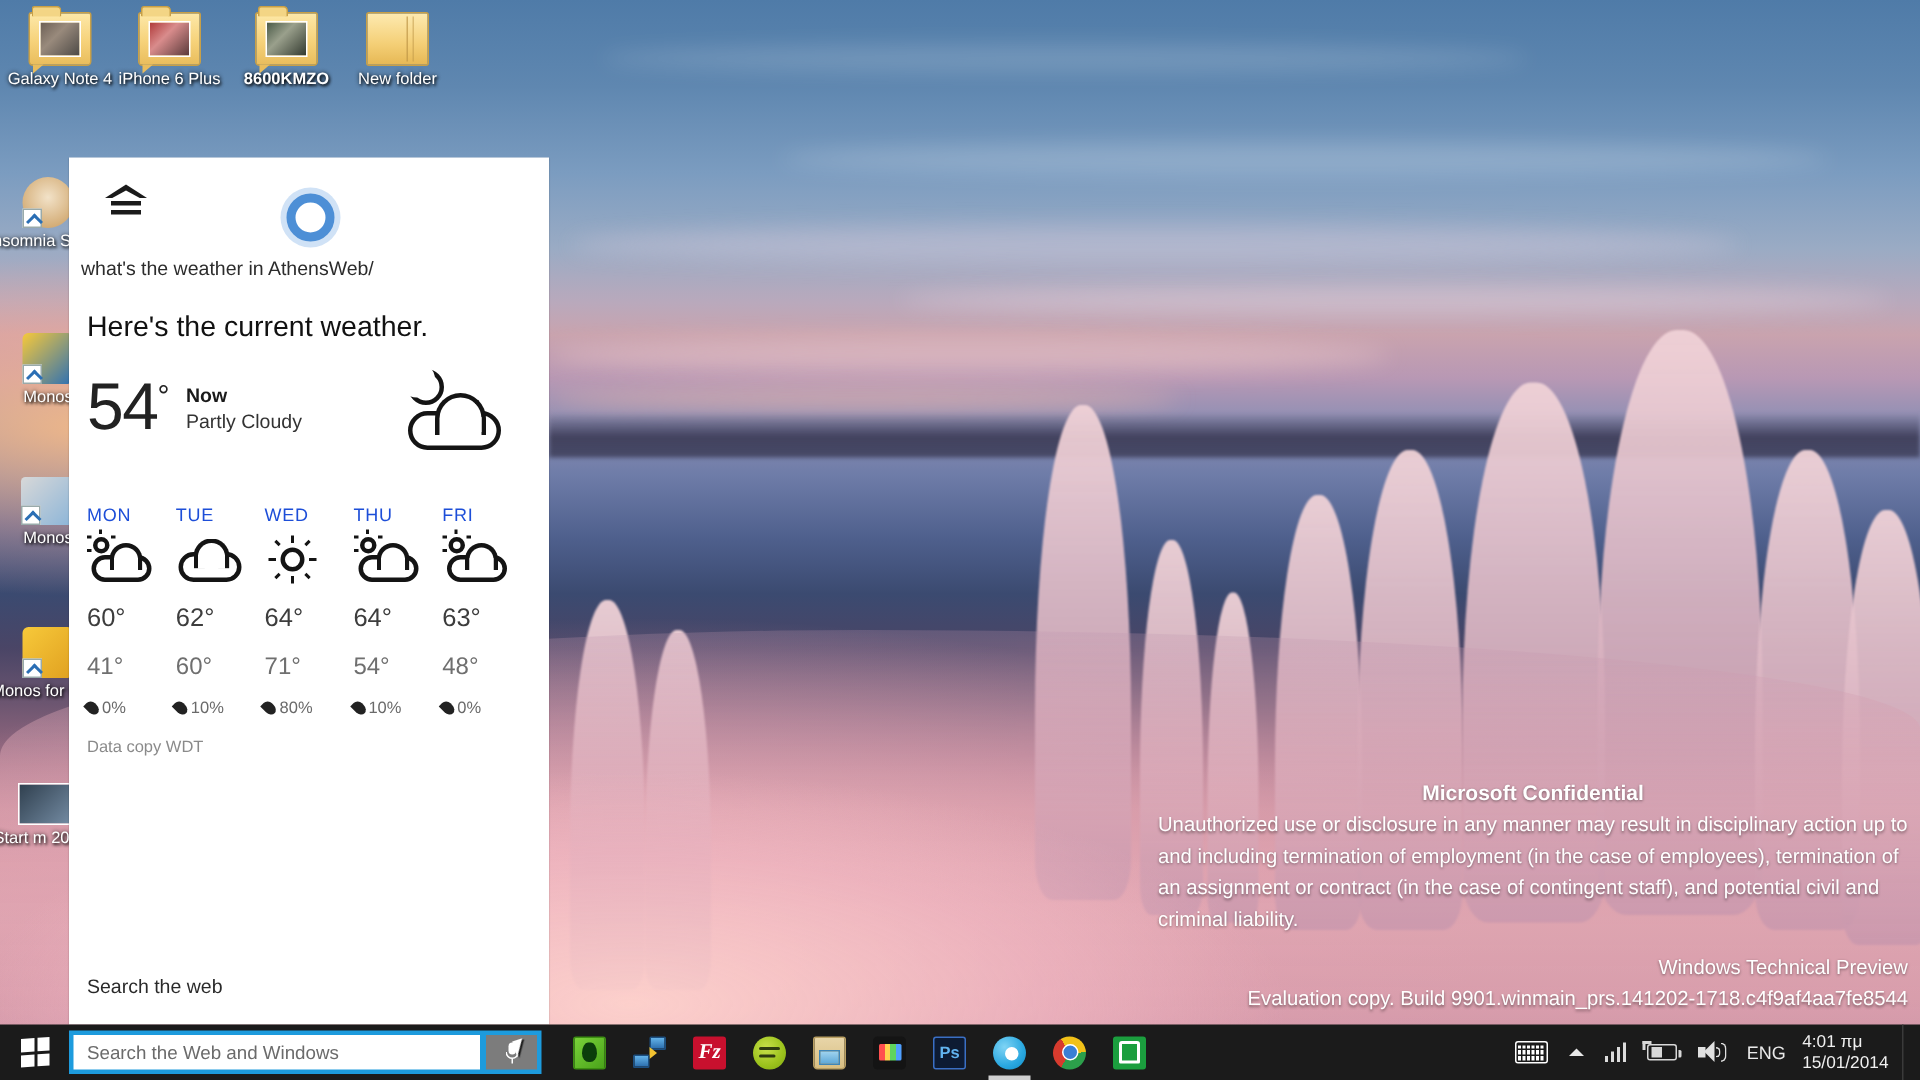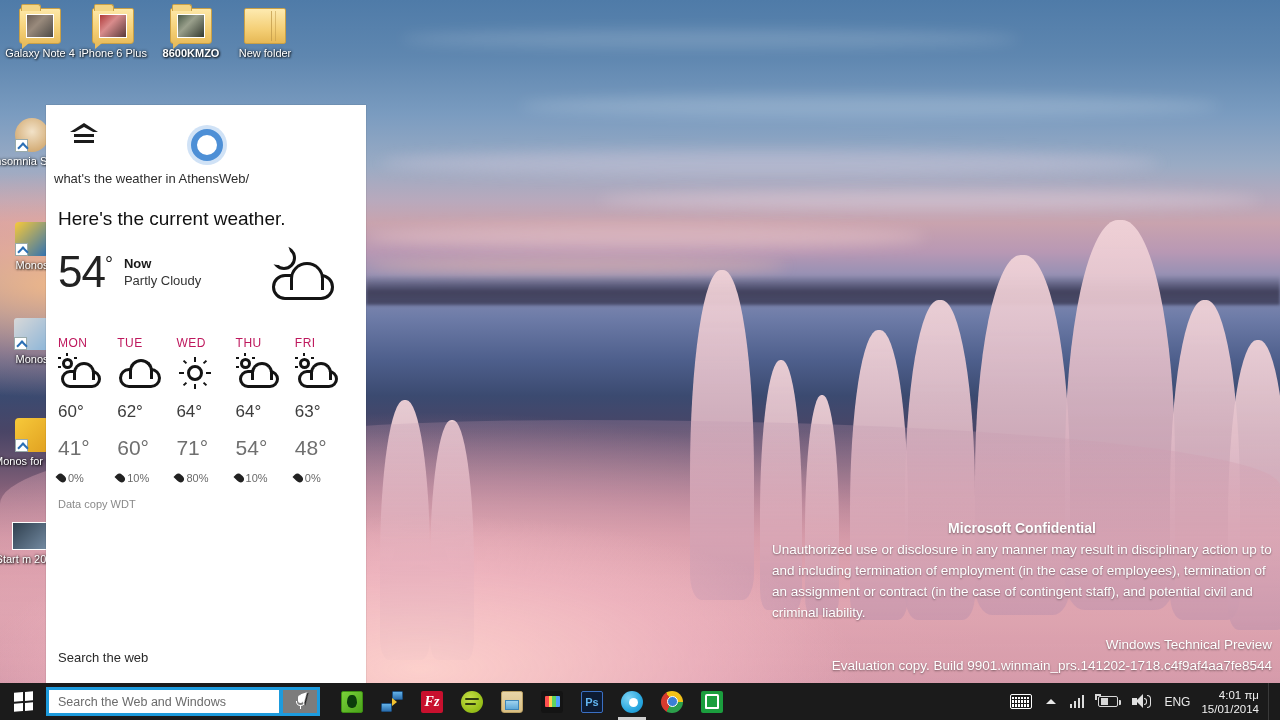--- a/index.html
+++ b/index.html
@@ -318,32 +318,32 @@
   .forecast {
     display: flex;
     margin-top: 16px;
   }
   .fc-col {
     flex: 1 1 0;
     text-align: left;
   }
   .fc-day {
     font-size: 12px;
-    color: #be185d;
+    color: #1d4ed8;
     letter-spacing: 0.5px;
     margin-bottom: 6px;
   }
   .fc-icon {
     width: 48px;
     height: 34px;
     margin-bottom: 12px;
     position: relative;
   }
   .fc-hi { font-size: 17px; color: #3d3d3d; font-weight: 300; margin-bottom: 14px; }
-  .fc-lo { font-size: 21px; color: #6f6f6f; font-weight: 300; margin-bottom: 12px; }
+  .fc-lo { font-size: 16px; color: #6f6f6f; font-weight: 300; margin-bottom: 12px; }
   .fc-pop {
     font-size: 11px;
     color: #6a6a6a;
     display: flex;
     align-items: center;
   }
   .drop {
     width: 7px; height: 10px;
     margin-right: 3px;
     background: #222;
@@ -400,21 +400,21 @@
     width: 19px; height: 19px;
     display: grid;
     grid-template-columns: 1fr 1fr;
     grid-template-rows: 1fr 1fr;
     gap: 2px;
     transform: skewY(-4deg);
   }
   .win-logo i { background: #fff; display: block; }
 
   .search-wrap {
-    width: 274px;
+    width: 315px;
     height: 29px;
     background: #1d9bdd;
     display: flex;
     align-items: center;
     padding: 3px;
     cursor: text;
   }
   .search-input-fake {
     flex: 1 1 auto;
     height: 23px;
@@ -606,21 +606,21 @@
 
   .lang {
     color: #e9e9e9;
     font-size: 12px;
     padding: 0 7px;
   }
   .clock {
     color: #f0f0f0;
     font-size: 11.5px;
     line-height: 14px;
-    text-align: right;
+    text-align: left;
     padding: 0 9px 0 4px;
     cursor: pointer;
   }
   .show-desktop {
     width: 8px; height: 37px;
     border-left: 1px solid #3a3a3a;
   }
 
   
   .brand-wm {

